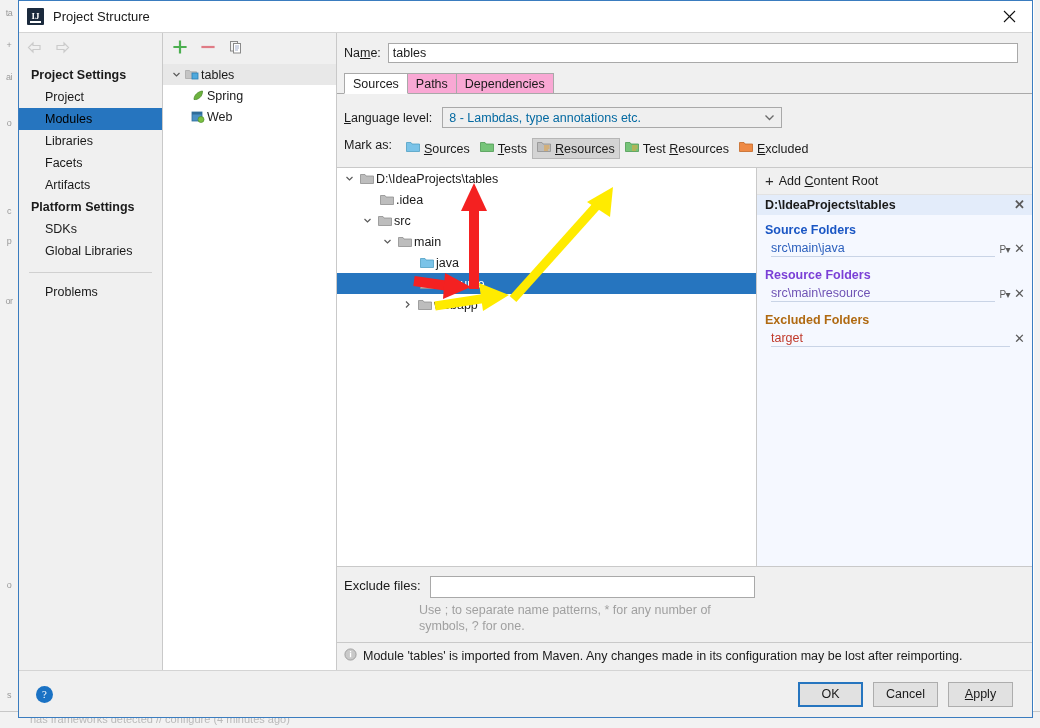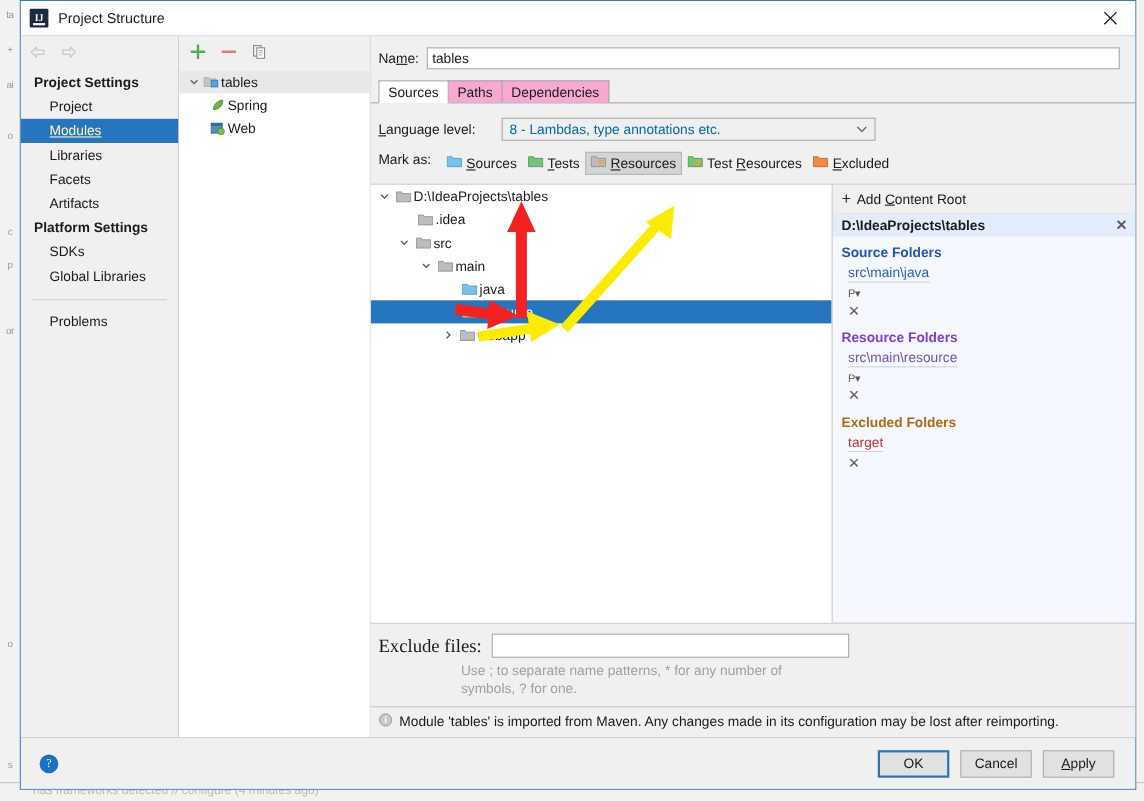--- a/index.html
+++ b/index.html
@@ -155,22 +155,21 @@
   }
   .nav-item {
     padding: 3px 0 3px 26px;
     font-size: 12.5px;
     color: #1a1a1a;
     cursor: pointer;
     line-height: 16px;
   }
   .nav-item.selected {
     background: #2675bf;
-    color: #fef9c3;
-    text-decoration: underline;
+    color: #000000;
   }
   .nav-sep {
     height: 1px;
     background: #d0d0d0;
     margin: 10px 10px 8px 10px;
   }
 
   
   #module-panel {
     width: 173px;
@@ -257,21 +256,21 @@
     position: relative;
     top: 1px;
     height: 21px;
     line-height: 20px;
     border-bottom: 1px solid #ffffff;
   }
 
   #lang-row {
     display: flex;
     align-items: center;
-    gap: 24px;
+    gap: 10px;
     padding: 13px 0 0 7px;
     text-align: center;
   }
   #lang-row .lbl { font-size: 12.5px; color: #1a1a1a; }
   #lang-select {
     width: 340px;
     height: 21px;
     border: 1px solid #a9a9a9;
     background: #efefef;
     display: flex;
@@ -369,24 +368,23 @@
   }
   .cr-section-title {
     font-weight: bold;
     padding: 8px 0 2px 8px;
   }
   .cr-section-title.source { color: #1a56c4; }
   .cr-section-title.resource { color: #7b3fd6; }
   .cr-section-title.excluded { color: #b06a12; }
   .cr-entry {
     display: flex;
-    align-items: flex-start;
+    align-items: center;
     gap: 4px;
     padding: 2px 7px 3px 14px;
-    flex-direction: column;
   }
   .cr-entry .path {
     flex: 1;
     border-bottom: 1px solid #c9d4e6;
     padding-bottom: 1px;
     overflow: hidden;
     text-overflow: ellipsis;
     white-space: nowrap;
   }
   .cr-entry.source .path { color: #2b5fbd; }
@@ -410,21 +408,21 @@
   
   #exclude-area {
     background: #f0f0f0;
     border-top: 1px solid #c9c9c9;
   }
   #exclude-row {
     display: flex;
     align-items: flex-start;
     padding: 9px 0 0 7px;
   }
-  #exclude-row .lbl { font-size: 17px; color: #1a1a1a; margin-right: 9px; margin-top: 2px; font-family: Liberation Serif, serif; }
+  #exclude-row .lbl { font-size: 13px; color: #1a1a1a; margin-right: 9px; margin-top: 2px; }
   #exclude-input {
     width: 325px;
     height: 22px;
     border: 1px solid #a9a9a9;
     background: #ffffff;
     font-family: "Liberation Sans", sans-serif;
     font-size: 12.5px;
     padding: 0 4px;
     box-sizing: border-box;
   }

